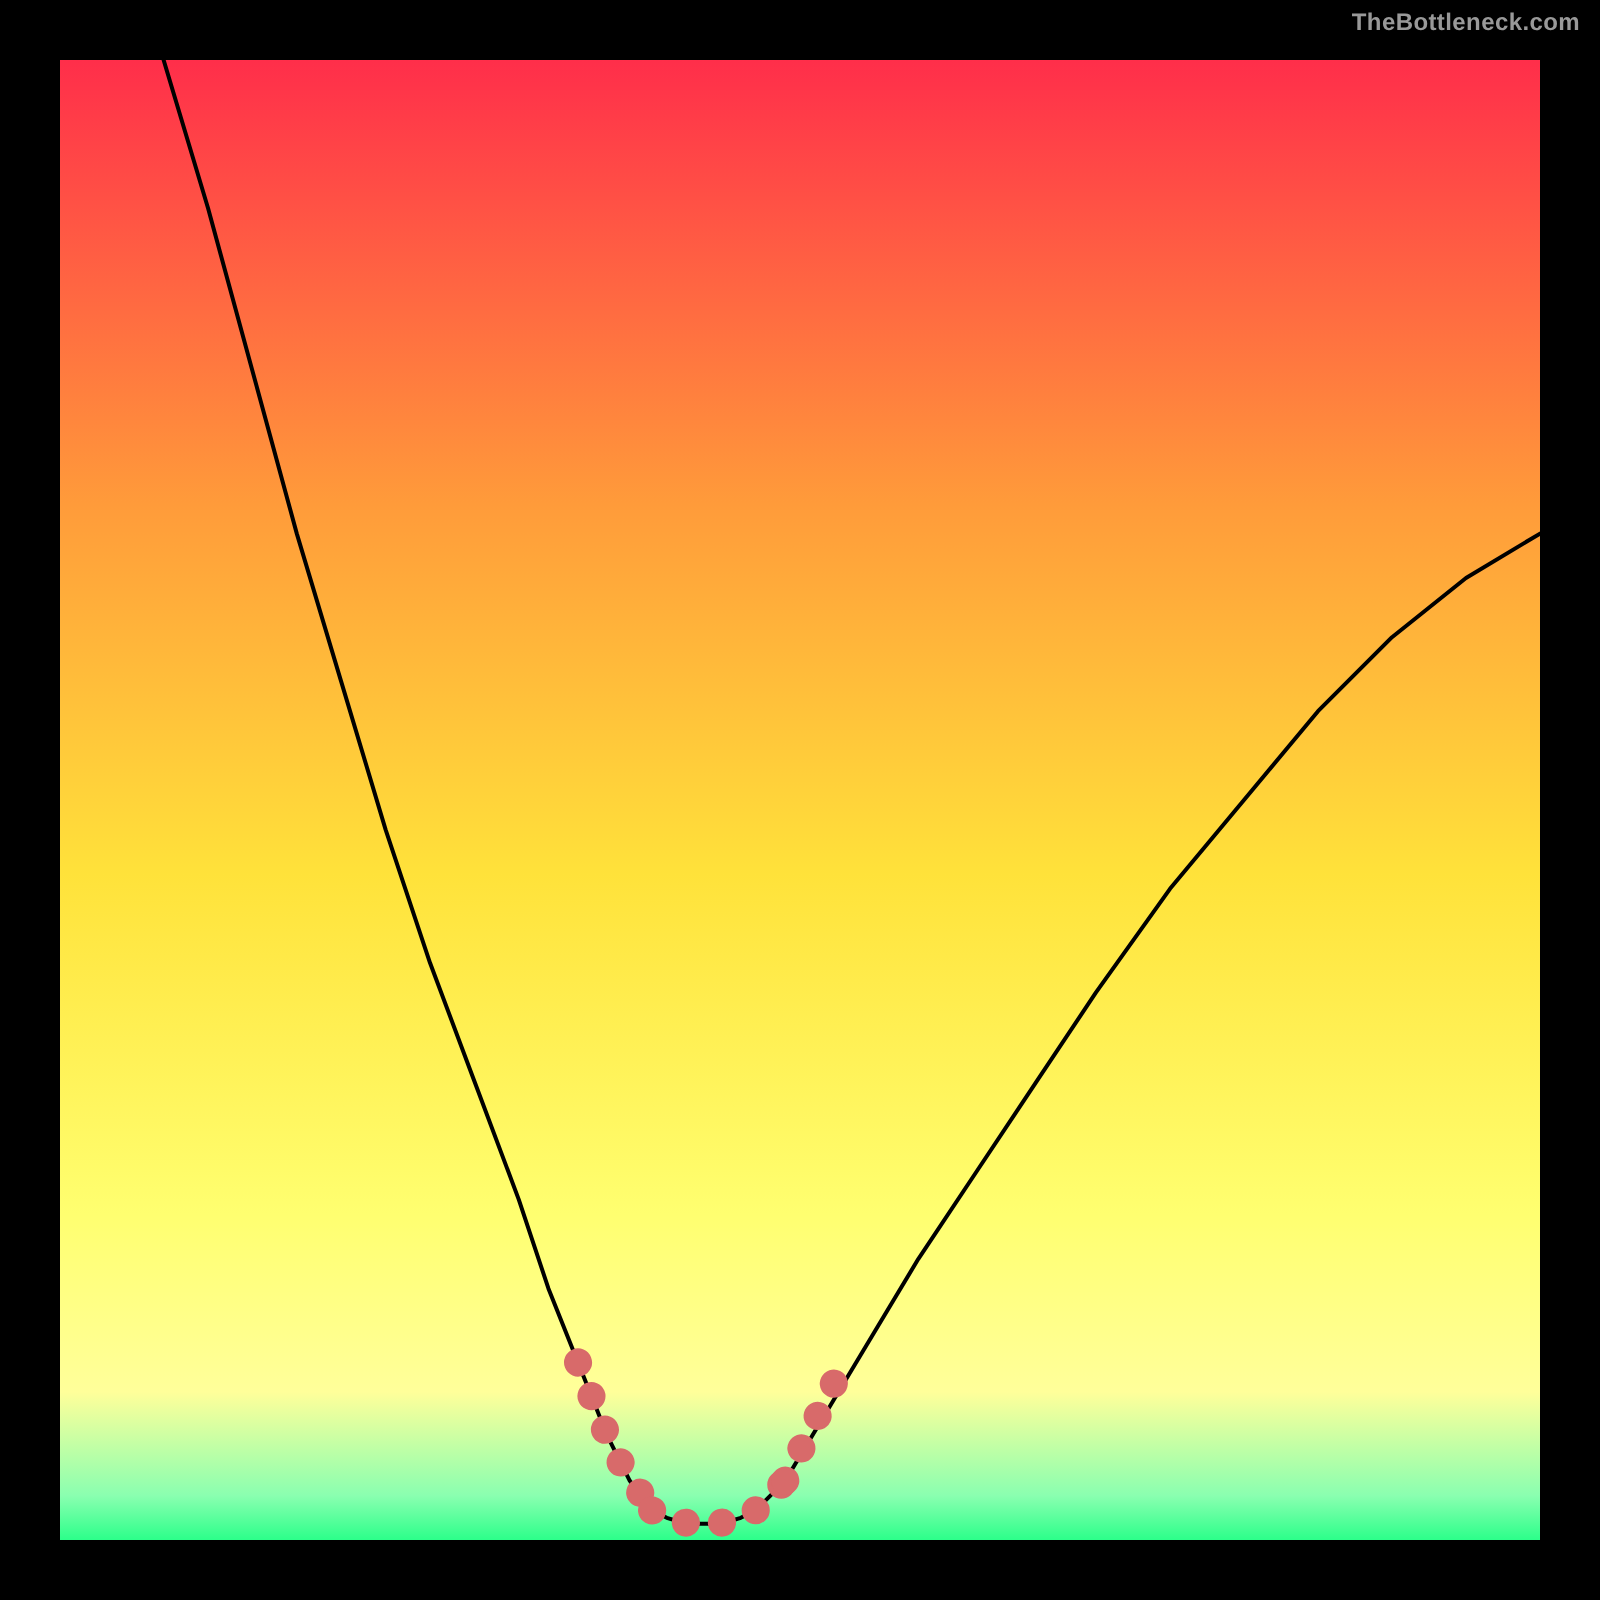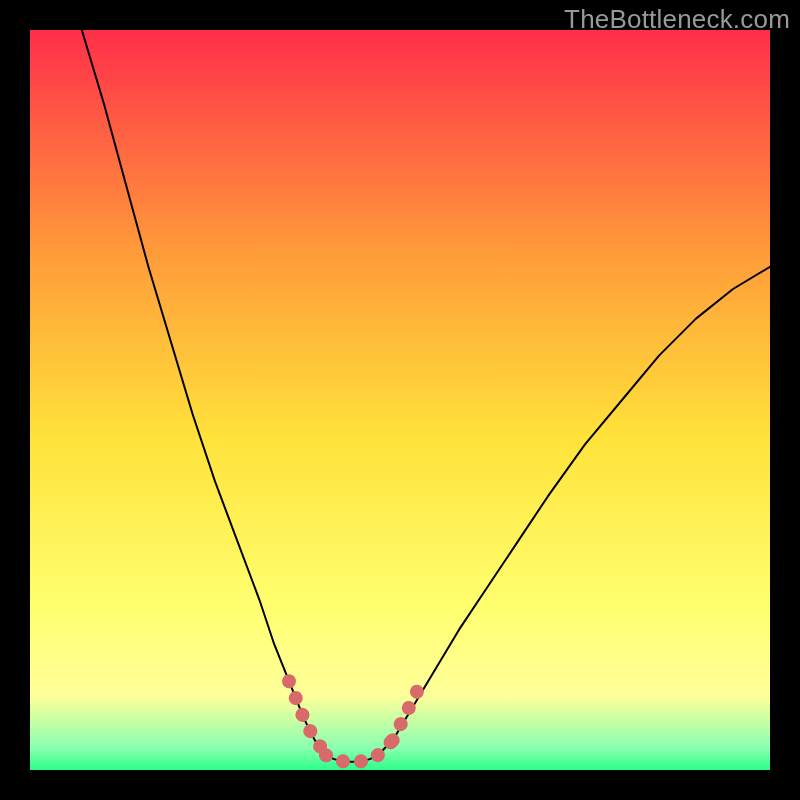--- a/index.html
+++ b/index.html
@@ -15,22 +15,22 @@
     position: relative;
     width: 800px;
     height: 800px;
     background: #000;
   }
   .watermark {
     position: absolute;
     top: 4px;
     right: 10px;
     color: #999;
-    font-size: 26px;
-    font-weight: 400;
+    font-size: 12px;
+    font-weight: 700;
     letter-spacing: 0.2px;
     z-index: 10;
     margin-left: 12px;
   }
   .plot-area {
     position: absolute;
     left: 30px;
     top: 30px;
     width: 740px;
     height: 740px;

